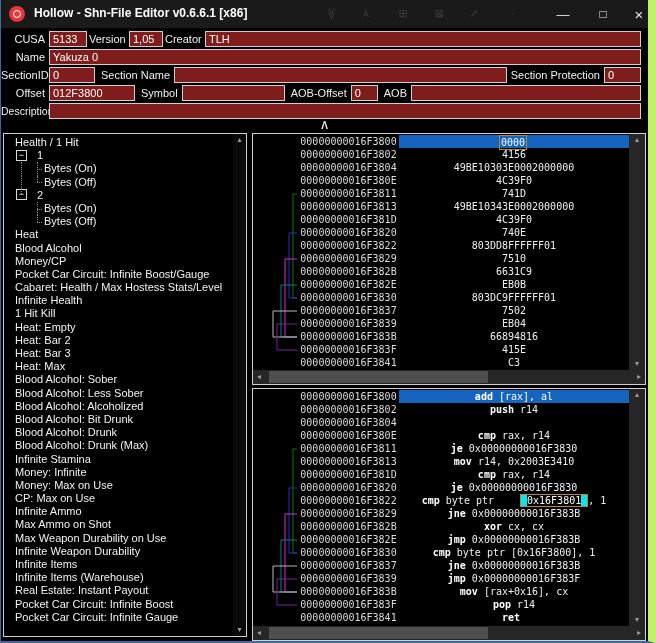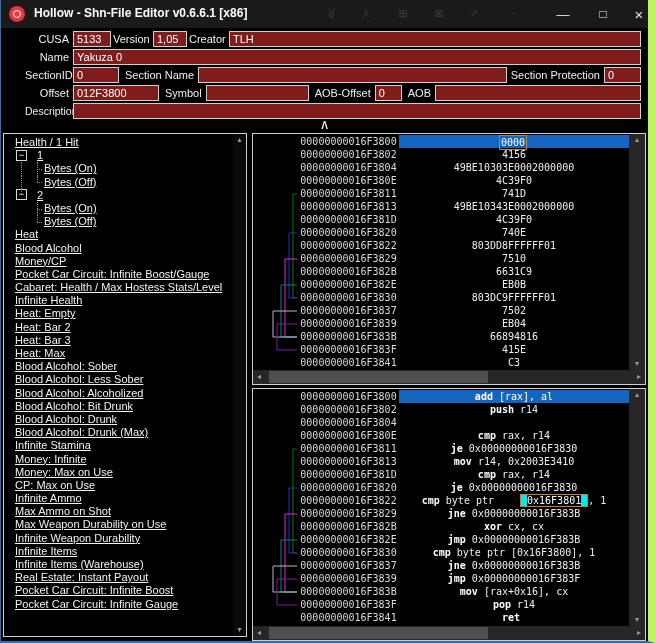--- a/index.html
+++ b/index.html
@@ -14,35 +14,35 @@
   .app-icon::after{content:"";position:absolute;left:4px;top:4px;width:6px;height:6px;border:1.5px solid #fff;border-radius:50%;}
   .win-title{position:absolute;left:33px;top:6px;font-size:12px;font-weight:bold;color:#fff;white-space:nowrap;}
   .ovl{position:absolute;top:7px;font-size:11px;color:#3c3c3c;width:16px;text-align:center;}
   .ovl.r90{transform:rotate(90deg);}
   .ovl.r180{transform:rotate(180deg);font-size:10px;}
   .ovl.r45{transform:rotate(-45deg);}
   .caption-btn{position:absolute;top:0;height:28px;width:32px;display:flex;align-items:center;justify-content:center;color:#e8e8e8;font-size:13px;}
   .caption-btn.max{font-size:12px;}
   
   .form{height:90px;padding:2px 7px 0 0;background:#000;}
-  .frow{display:flex;align-items:center;height:18px;padding-left:24px;}
+  .frow{display:flex;align-items:center;height:18px;}
   .flabel{font-size:11px;color:#f0f0f0;text-align:right;white-space:nowrap;padding-right:4px;flex:none;}
   .finput{height:16px;background:#7f1d1d;border:1px solid #cfcfcf;color:#fff;
     font-family:"Liberation Sans",sans-serif;font-size:11px;padding:0 3px;flex:none;outline:none;}
   .grow{flex:1 1 auto;}
   
   .collapse-strip{height:15px;display:flex;align-items:center;justify-content:center;
     color:#e8e8e8;font-size:10px;font-weight:bold;cursor:pointer;}
   
   .main{display:flex;height:508px;padding:0 2px;gap:5px;}
   .panel{background:#000;border:1px solid #cfcfcf;}
   
   .tree-panel{width:244px;height:504px;position:relative;display:flex;}
   .tree-list{flex:1;overflow:hidden;padding-top:2px;}
-  .titem{position:relative;height:13.2px;line-height:13.2px;font-size:11px;white-space:nowrap;color:#f2f2f2;padding-left:11px;text-decoration:underline;}
+  .titem{position:relative;height:13.2px;line-height:13.2px;font-size:11px;white-space:nowrap;color:#f2f2f2;padding-left:11px;}
   .titem.t-node{padding-left:12px;}
   .titem.t-leaf{padding-left:40px;}
   .nbox{display:inline-block;width:11px;height:11px;border:1px solid #d8d8d8;background:#000;color:#fff;
     font-size:9px;line-height:8px;text-align:center;vertical-align:middle;margin-right:10px;margin-top:-2px;}
   .cv{position:absolute;left:33px;top:0;bottom:0;border-left:1px dotted #8a8a8a;}
   .cv.last{bottom:50%;}
   .cs{position:absolute;left:33px;top:50%;width:5px;border-top:1px dotted #8a8a8a;}
   .c2{position:absolute;left:17px;top:0;bottom:0;border-left:1px dotted #8a8a8a;}
   .c2.half{bottom:60%;}
   .tree-vsb{width:13px;background:#0a0a0a;display:flex;flex-direction:column;justify-content:space-between;align-items:center;padding:2px 0;}
@@ -142,20 +142,21 @@
           <div class="titem t-leaf"><span class="c2"></span><span class="cv last"></span><span class="cs"></span><span>Bytes (Off)</span></div>
           <div class="titem t-node"><span class="c2 half"></span><span class="nbox">−</span><span>2</span></div>
           <div class="titem t-leaf"><span class="cv"></span><span class="cs"></span><span>Bytes (On)</span></div>
           <div class="titem t-leaf"><span class="cv last"></span><span class="cs"></span><span>Bytes (Off)</span></div>
           <div class="titem t-item"><span>Heat</span></div>
           <div class="titem t-item"><span>Blood Alcohol</span></div>
           <div class="titem t-item"><span>Money/CP</span></div>
           <div class="titem t-item"><span>Pocket Car Circuit: Infinite Boost/Gauge</span></div>
           <div class="titem t-item"><span>Cabaret: Health / Max Hostess Stats/Level</span></div>
           <div class="titem t-item"><span>Infinite Health</span></div>
+          <div class="titem t-item"><span>1 Hit Kill</span></div>
           <div class="titem t-item"><span>Heat: Empty</span></div>
           <div class="titem t-item"><span>Heat: Bar 2</span></div>
           <div class="titem t-item"><span>Heat: Bar 3</span></div>
           <div class="titem t-item"><span>Heat: Max</span></div>
           <div class="titem t-item"><span>Blood Alcohol: Sober</span></div>
           <div class="titem t-item"><span>Blood Alcohol: Less Sober</span></div>
           <div class="titem t-item"><span>Blood Alcohol: Alcoholized</span></div>
           <div class="titem t-item"><span>Blood Alcohol: Bit Drunk</span></div>
           <div class="titem t-item"><span>Blood Alcohol: Drunk</span></div>
           <div class="titem t-item"><span>Blood Alcohol: Drunk (Max)</span></div>

